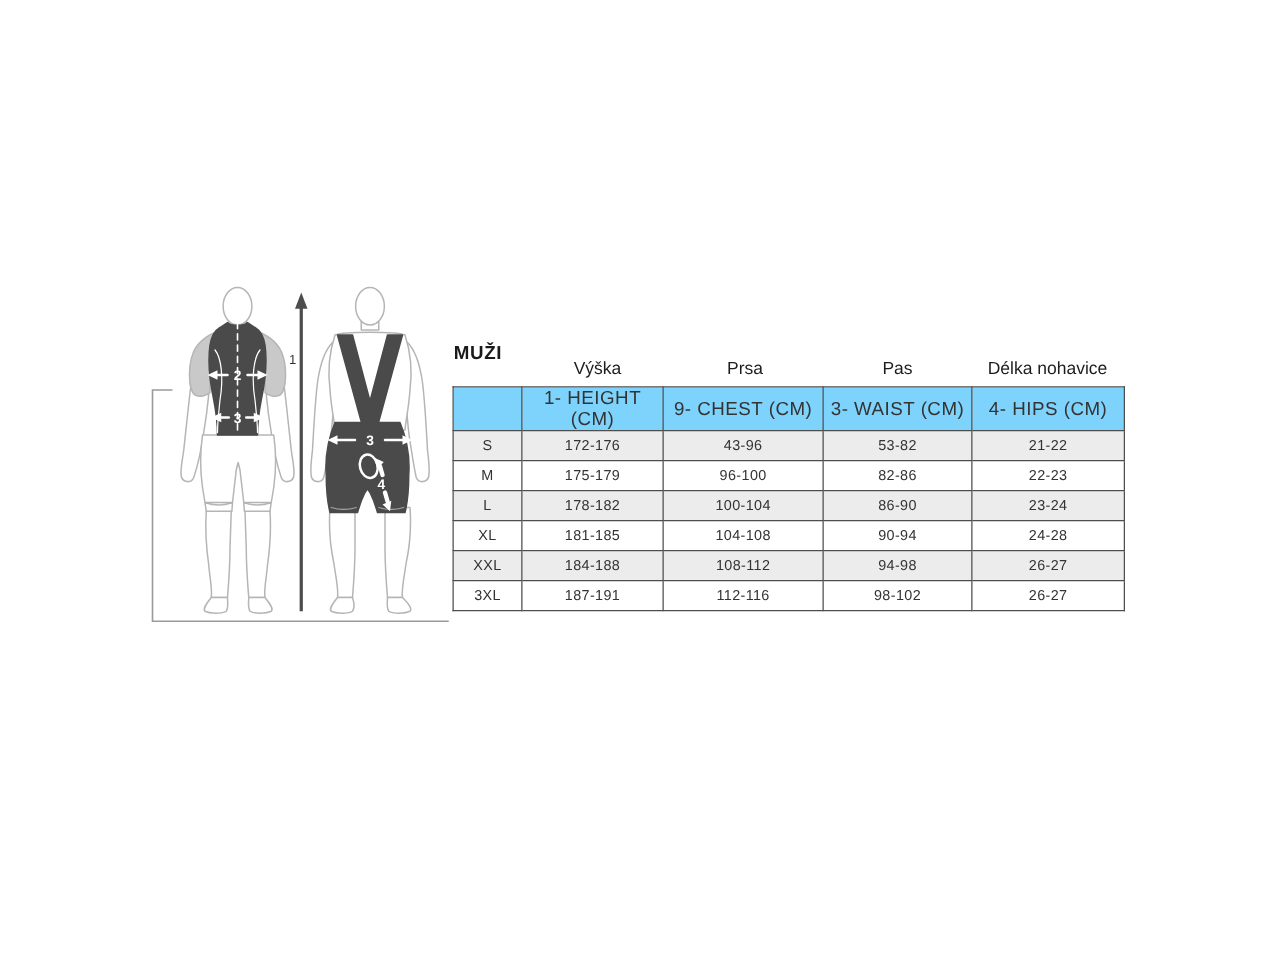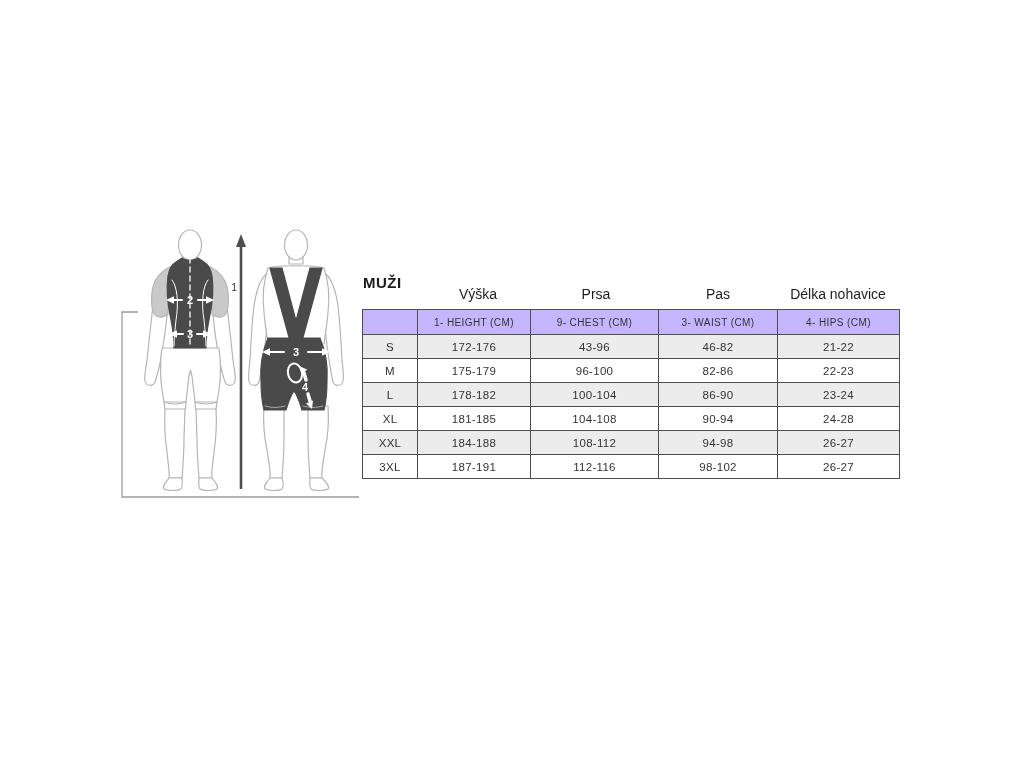--- a/index.html
+++ b/index.html
@@ -5,21 +5,21 @@
   html,body{margin:0;padding:0;background:#fff;font-family:"Liberation Sans",sans-serif;}
   .page{position:relative;width:1024px;height:768px;background:#fff;overflow:hidden;}
   .title{position:absolute;left:363px;top:274px;margin:0;font-size:15px;font-weight:bold;
          color:#1a1a1a;letter-spacing:.5px;}
   .caption{position:absolute;top:286px;transform:translateX(-50%);font-size:14px;
            color:#1d1d1d;white-space:nowrap;}
   .size-table{position:absolute;left:362px;top:309px;border-collapse:collapse;
               table-layout:fixed;font-size:11.5px;color:#333;text-align:center;}
   .size-table th,.size-table td{border:1px solid #4e4e4e;padding:0;font-weight:normal;
               height:23px;letter-spacing:.3px;}
-  .size-table thead th{height:24px;font-size:10px;letter-spacing:.4px;background:#c4b5fd;}
+  .size-table thead th{height:24px;font-size:15px;letter-spacing:.4px;background:#7dd3fc;}
   .size-table tbody tr:nth-child(odd){background:#ececec;}
   .size-table tbody tr:nth-child(even){background:#fff;}
   .diagram{position:absolute;left:110px;top:222px;width:260px;height:290px;}
   .marker-label{font-size:11px;font-weight:bold;fill:#fff;}
 </style>
 </head>
 <body>
 
 <div class="page">
 
@@ -136,21 +136,21 @@
         <th>9- CHEST (CM)</th>
         <th>3- WAIST (CM)</th>
         <th>4- HIPS (CM)</th>
       </tr>
     </thead>
     <tbody>
       <tr>
         <td>S</td>
         <td>172-176</td>
         <td>43-96</td>
-        <td>46-82</td>
+        <td>53-82</td>
         <td>21-22</td>
       </tr>
       <tr>
         <td>M</td>
         <td>175-179</td>
         <td>96-100</td>
         <td>82-86</td>
         <td>22-23</td>
       </tr>
       <tr>

